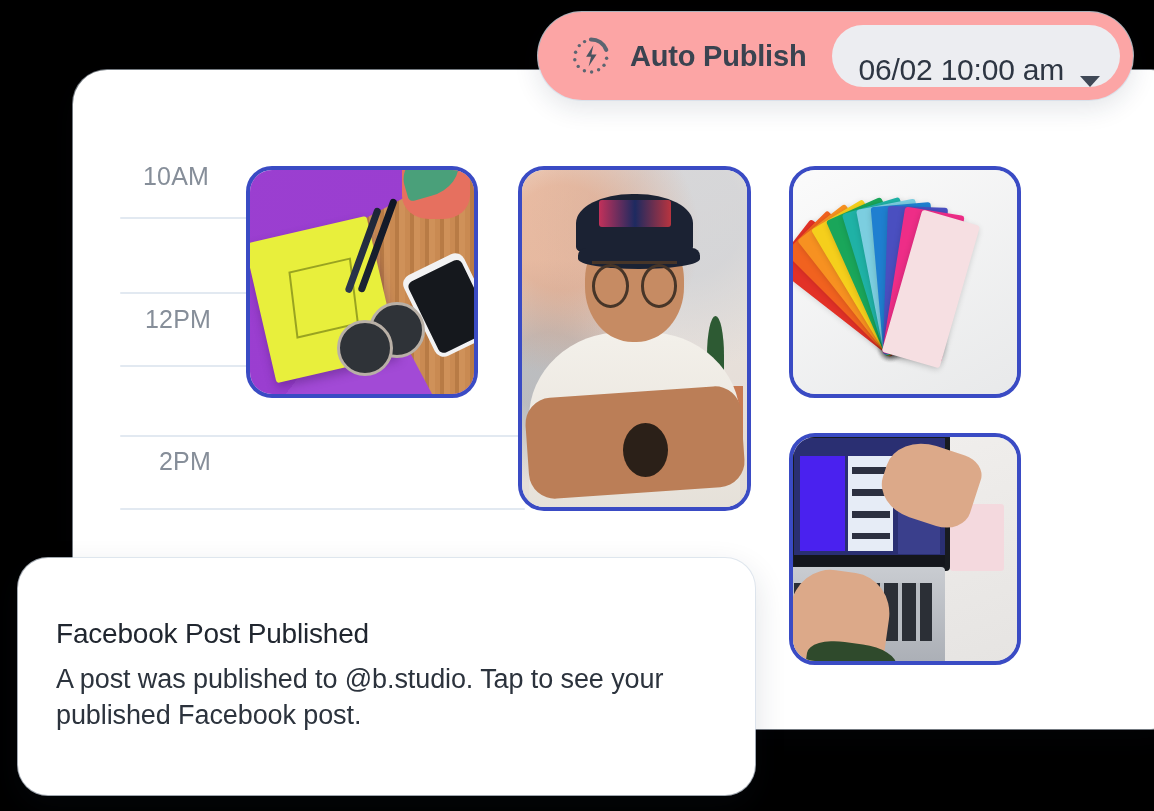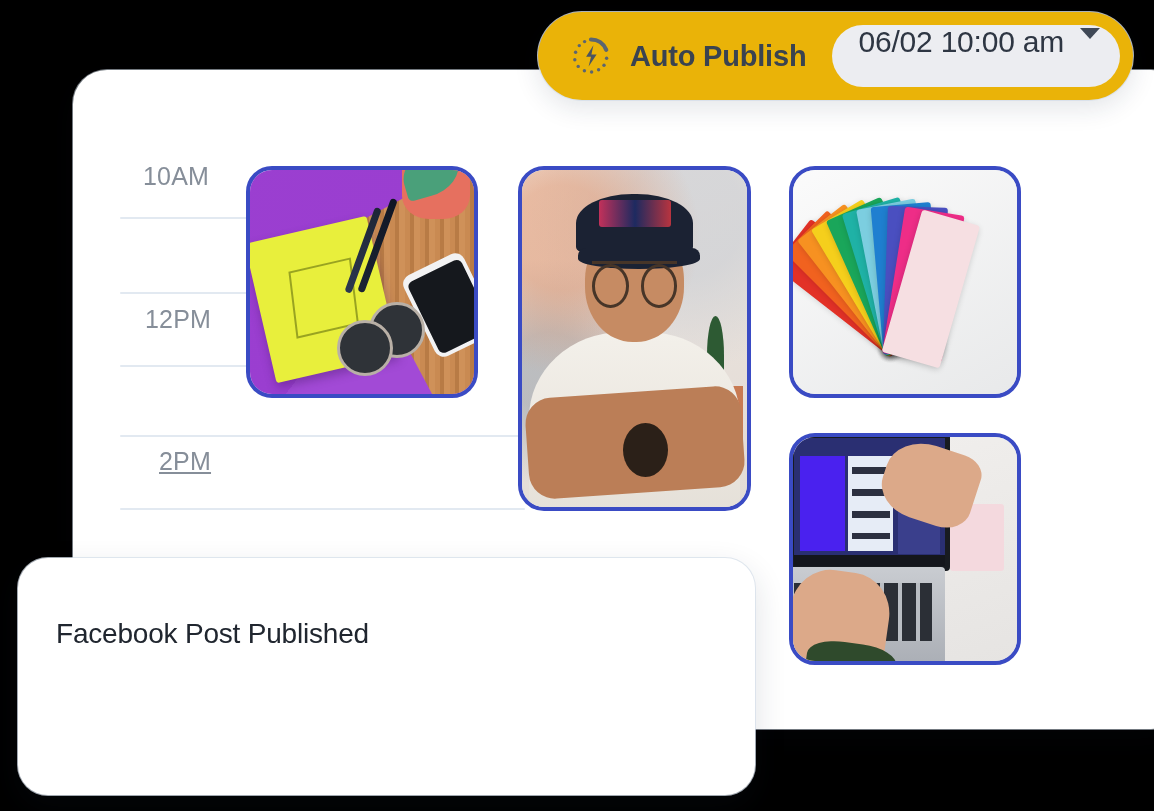--- a/index.html
+++ b/index.html
@@ -219,33 +219,33 @@
     background: #f4d9de; border-radius: 3px;
   }
 
   
   .autopub-pill {
     position: absolute;
     left: 538px; top: 12px;
     height: 88px;
     display: flex; align-items: center;
     padding: 0 13px 0 32px;
-    background: #eab308;
+    background: #fca5a5;
     border-radius: 44px;
     box-shadow: 0 0 0 1px rgba(214,223,234,.8), 0 8px 26px rgba(25,40,62,.12);
   }
   .autopub-icon { width: 42px; height: 42px; flex: 0 0 42px; margin-right: 18px; }
   .autopub-label {
     font-size: 29px; font-weight: 700; color: #3a4350; letter-spacing: -.2px;
     white-space: nowrap;
   }
   .date-chip {
     margin-left: 26px;
     height: 62px;
-    display: flex; align-items: flex-start; gap: 16px;
+    display: flex; align-items: flex-end; gap: 16px;
     padding: 0 20px 0 26px;
     background: #ecedf1;
     border-radius: 31px;
   }
   .date-chip .dt {
     font-size: 30px; color: #2e3643; letter-spacing: -.2px; white-space: nowrap;
   }
   .caret {
     width: 0; height: 0;
     border-left: 10px solid transparent;
@@ -313,21 +313,21 @@
   <div class="scheduler-card">
 
     <div class="gridline" style="left:47px; top:147px; width:160px;"></div>
     <div class="gridline" style="left:47px; top:222px; width:160px;"></div>
     <div class="gridline" style="left:47px; top:295px; width:160px;"></div>
     <div class="gridline" style="left:47px; top:365px; width:405px;"></div>
     <div class="gridline" style="left:47px; top:438px; width:405px;"></div>
 
     <div class="time-label" style="left:70px; top:92px;">10AM</div>
     <div class="time-label" style="left:72px; top:235px;">12PM</div>
-    <div class="time-label" style="left:86px; top:377px;text-decoration:underline;">2PM</div>
+    <div class="time-label" style="left:86px; top:377px;">2PM</div>
 
     <div class="thumb" style="left:173px; top:96px; width:232px; height:232px;">
       <div class="inner">
         <div class="t1-cloth"></div>
         <div class="t1-wood"></div>
         <div class="t1-pot"></div>
         <div class="t1-leaf"></div>
         <div class="t1-note"></div>
         <div class="t1-pen a"></div>
         <div class="t1-pen b"></div>
@@ -414,15 +414,16 @@
     </span>
     <span class="autopub-label">Auto Publish</span>
     <span class="date-chip">
       <span class="dt">06/02  10:00 am</span>
       <span class="caret"></span>
     </span>
   </div>
 
   <div class="notif-card">
     <div class="notif-title">Facebook Post Published</div>
+    <div class="notif-body">A post was published to @b.studio. Tap to see your published Facebook post.</div>
   </div>
 
 </div>
 
 </body></html>

